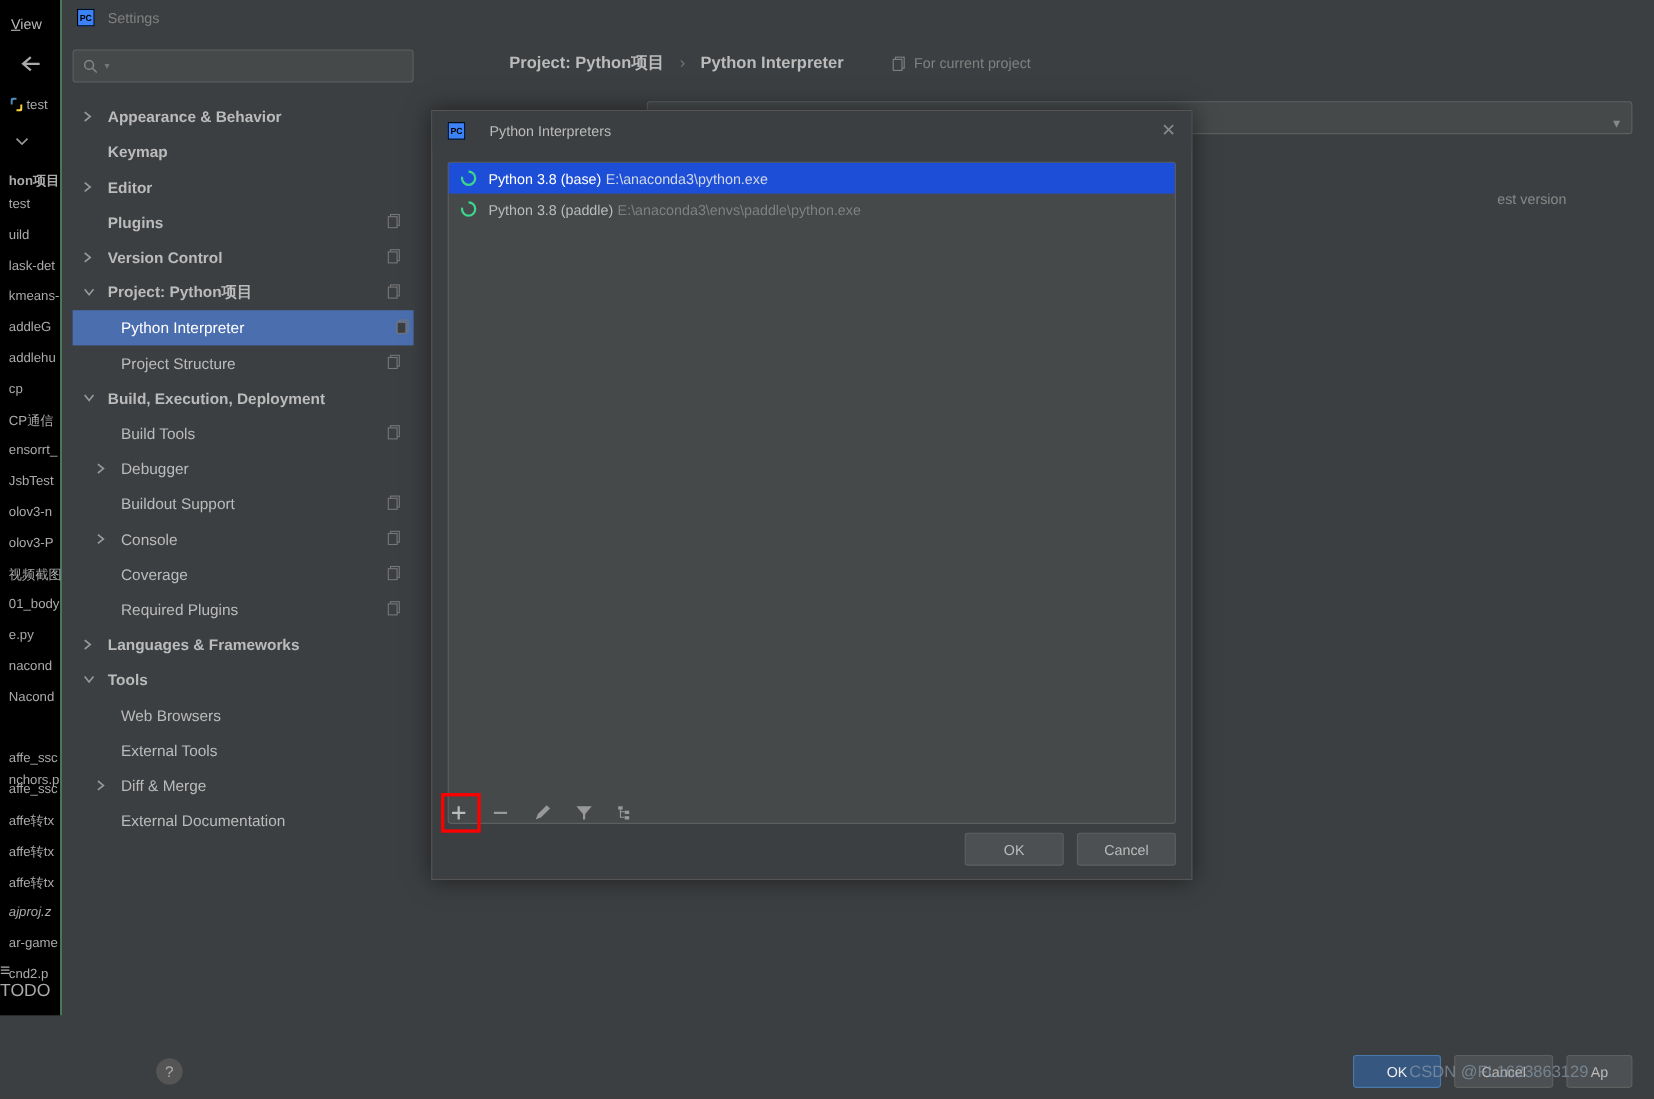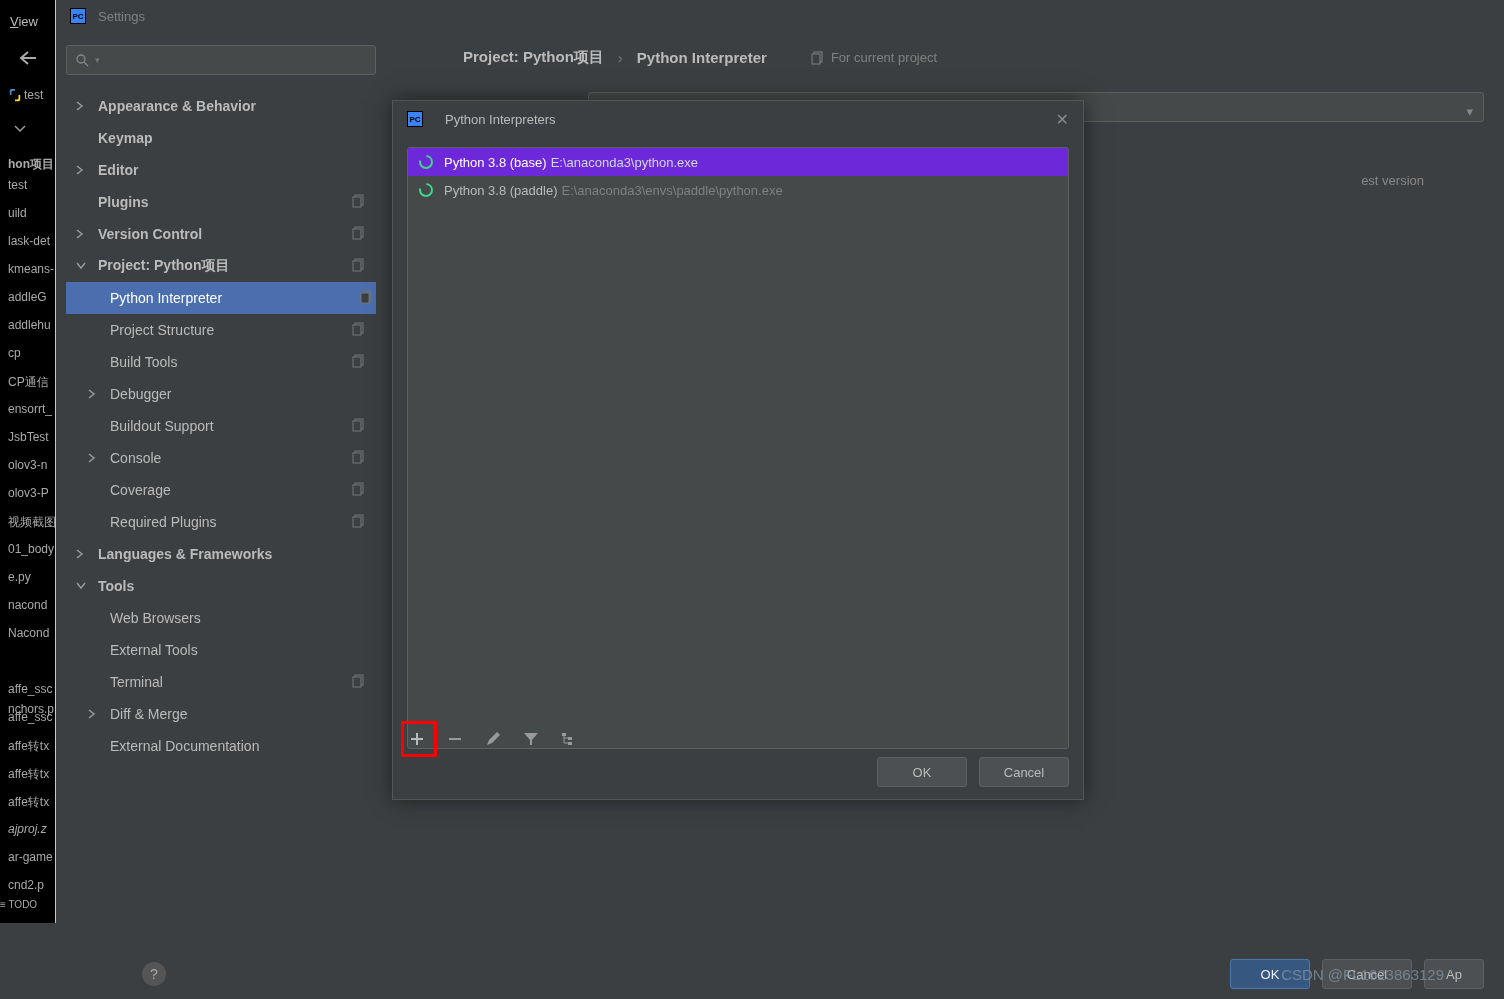--- a/index.html
+++ b/index.html
@@ -5,21 +5,21 @@
 * { margin: 0; padding: 0; box-sizing: border-box; font-family: "Segoe UI", Arial, sans-serif; }
 body { background: #3c3f41; color: #bbbbbb; font-size: 13px; width: 1504px; height: 999px; overflow: hidden; position: relative; }
 
 
 .proj-strip { position: absolute; left: 0; top: 0; width: 56px; height: 923px; background: #000000; border-right: 1px solid #86efac; }
 .menu-view { position: absolute; left: 10px; top: 14px; color: #bbb; font-size: 13px; }
 .menu-view u { text-decoration: underline; }
 .back-arrow { position: absolute; left: 18px; top: 50px; }
 .proj-file { position: absolute; left: 8px; font-size: 12px; color: #aaa; white-space: nowrap; overflow: hidden; width: 54px; }
 .proj-icon { width: 14px; height: 14px; display: inline-block; vertical-align: middle; }
-.todo-line { position: absolute; left: 0px; bottom: 13px; font-size: 10px; color: #aaa; }
+.todo-line { position: absolute; left: 0px; bottom: 13px; font-size: 16px; color: #aaa; }
 
 
 .settings-panel { position: absolute; left: 56px; top: 0; right: 0; bottom: 0; background: #3c3f41; }
 .settings-header { height: 32px; display: flex; align-items: center; padding-left: 14px; }
 .pc-icon { width: 16px; height: 16px; background: #3b82f6; border: 1px solid #000; display: inline-flex; align-items: center; justify-content: center; font-size: 8px; font-weight: bold; color: #000; margin-right: 12px; }
 .settings-title { color: #808080; font-size: 13px; }
 
 .settings-left { position: absolute; left: 10px; top: 45px; width: 310px; bottom: 50px; }
 .search-box { height: 30px; background: #45494a; border: 1px solid #5e6060; border-radius: 3px; display: flex; align-items: center; padding: 0 8px; margin-bottom: 15px; }
 .search-icon { color: #888; margin-right: 6px; }
@@ -44,21 +44,21 @@
 .latest-ver { position: absolute; right: 80px; top: 173px; color: #888; font-size: 13px; }
 
 
 .modal { position: absolute; left: 392px; top: 100px; width: 692px; height: 700px; background: #3c3f41; border: 1px solid #555; box-shadow: 0 0 20px rgba(0,0,0,0.5); }
 .modal-header { height: 36px; display: flex; align-items: center; padding: 0 14px; background: #3c3f41; }
 .modal-title { color: #bbb; font-size: 13px; margin-left: 10px; }
 .modal-close { margin-left: auto; color: #888; cursor: pointer; font-size: 16px; }
 
 .interp-list { position: absolute; left: 14px; right: 14px; top: 46px; height: 602px; background: #45494a; border: 1px solid #5e6060; border-radius: 3px; }
 .interp-row { height: 28px; display: flex; align-items: center; padding-left: 10px; font-size: 13px; }
-.interp-row.selected { background: #6d28d9; color: #fff; }
+.interp-row.selected { background: #1d4ed8; color: #fff; }
 .interp-row .py-icon { width: 16px; height: 16px; margin-right: 10px; }
 .interp-path { color: #808080; margin-left: 4px; }
 .interp-row.selected .interp-path { color: #d0d8e8; }
 
 .modal-toolbar { position: absolute; left: 14px; bottom: 50px; display: flex; gap: 18px; align-items: center; }
 .tb-btn { width: 20px; height: 20px; display: flex; align-items: center; justify-content: center; color: #999; cursor: pointer; }
 .tb-add-highlight { position: absolute; left: 8px; bottom: 42px; width: 36px; height: 36px; border: 3px solid #ff0000; pointer-events: none; }
 
 .modal-buttons { position: absolute; right: 14px; bottom: 12px; display: flex; gap: 12px; }
 .btn { min-width: 90px; height: 30px; background: #4c5052; border: 1px solid #5e6060; border-radius: 3px; color: #bbb; font-size: 13px; display: flex; align-items: center; justify-content: center; cursor: pointer; }
@@ -217,108 +217,107 @@
         </div>
         <div class="tree-item sub">
           <span>Project Structure</span>
           <span class="tree-badge">
             <svg width="14" height="14" viewBox="0 0 14 14">
               <rect x="3" y="1" width="8" height="10" stroke="#777" fill="none"></rect>
               <rect x="1" y="3" width="8" height="10" stroke="#777" fill="#3c3f41"></rect>
             </svg>
           </span>
         </div>
-        <div class="tree-item sub">
-          <span>Build Tools</span>
-          <span class="tree-badge">
-            <svg width="14" height="14" viewBox="0 0 14 14">
-              <rect x="3" y="1" width="8" height="10" stroke="#777" fill="none"></rect>
-              <rect x="1" y="3" width="8" height="10" stroke="#777" fill="#3c3f41"></rect>
-            </svg>
-          </span>
-        </div>
-        <div class="tree-item sub">
-          <span class="tree-chevron" style="margin-left:-22px; margin-right:8px;">
-            <svg width="8" height="10">
-              <path d="M1 1 L6 5 L1 9" stroke="#999" fill="none" stroke-width="1.5"></path>
-            </svg>
-          </span>
-          <span>Debugger</span>
-        </div>
-        <div class="tree-item sub">
-          <span>Buildout Support</span>
-          <span class="tree-badge">
-            <svg width="14" height="14" viewBox="0 0 14 14">
-              <rect x="3" y="1" width="8" height="10" stroke="#777" fill="none"></rect>
-              <rect x="1" y="3" width="8" height="10" stroke="#777" fill="#3c3f41"></rect>
-            </svg>
-          </span>
-        </div>
-        <div class="tree-item sub">
-          <span class="tree-chevron" style="margin-left:-22px; margin-right:8px;">
-            <svg width="8" height="10">
-              <path d="M1 1 L6 5 L1 9" stroke="#999" fill="none" stroke-width="1.5"></path>
-            </svg>
-          </span>
-          <span>Console</span>
-          <span class="tree-badge">
-            <svg width="14" height="14" viewBox="0 0 14 14">
-              <rect x="3" y="1" width="8" height="10" stroke="#777" fill="none"></rect>
-              <rect x="1" y="3" width="8" height="10" stroke="#777" fill="#3c3f41"></rect>
-            </svg>
-          </span>
-        </div>
-        <div class="tree-item sub">
-          <span>Coverage</span>
-          <span class="tree-badge">
-            <svg width="14" height="14" viewBox="0 0 14 14">
-              <rect x="3" y="1" width="8" height="10" stroke="#777" fill="none"></rect>
-              <rect x="1" y="3" width="8" height="10" stroke="#777" fill="#3c3f41"></rect>
-            </svg>
-          </span>
-        </div>
-        <div class="tree-item sub">
-          <span>Required Plugins</span>
-          <span class="tree-badge">
-            <svg width="14" height="14" viewBox="0 0 14 14">
-              <rect x="3" y="1" width="8" height="10" stroke="#777" fill="none"></rect>
-              <rect x="1" y="3" width="8" height="10" stroke="#777" fill="#3c3f41"></rect>
-            </svg>
-          </span>
-        </div>
-        <div class="tree-item top">
-          <span class="tree-chevron">
-            <svg width="8" height="10">
-              <path d="M1 1 L6 5 L1 9" stroke="#999" fill="none" stroke-width="1.5"></path>
-            </svg>
-          </span>
-          <span>Languages &amp; Frameworks</span>
-        </div>
         <div class="tree-item top">
           <span class="tree-chevron">
             <svg width="10" height="8">
               <path d="M1 1 L5 6 L9 1" stroke="#999" fill="none" stroke-width="1.5"></path>
             </svg>
           </span>
+          <span>Build, Execution, Deployment</span>
+        </div>
+        <div class="tree-item sub">
+          <span>Build Tools</span>
+          <span class="tree-badge">
+            <svg width="14" height="14" viewBox="0 0 14 14">
+              <rect x="3" y="1" width="8" height="10" stroke="#777" fill="none"></rect>
+              <rect x="1" y="3" width="8" height="10" stroke="#777" fill="#3c3f41"></rect>
+            </svg>
+          </span>
+        </div>
+        <div class="tree-item sub">
+          <span class="tree-chevron" style="margin-left:-22px; margin-right:8px;">
+            <svg width="8" height="10">
+              <path d="M1 1 L6 5 L1 9" stroke="#999" fill="none" stroke-width="1.5"></path>
+            </svg>
+          </span>
+          <span>Debugger</span>
+        </div>
+        <div class="tree-item sub">
+          <span>Buildout Support</span>
+          <span class="tree-badge">
+            <svg width="14" height="14" viewBox="0 0 14 14">
+              <rect x="3" y="1" width="8" height="10" stroke="#777" fill="none"></rect>
+              <rect x="1" y="3" width="8" height="10" stroke="#777" fill="#3c3f41"></rect>
+            </svg>
+          </span>
+        </div>
+        <div class="tree-item sub">
+          <span class="tree-chevron" style="margin-left:-22px; margin-right:8px;">
+            <svg width="8" height="10">
+              <path d="M1 1 L6 5 L1 9" stroke="#999" fill="none" stroke-width="1.5"></path>
+            </svg>
+          </span>
+          <span>Console</span>
+          <span class="tree-badge">
+            <svg width="14" height="14" viewBox="0 0 14 14">
+              <rect x="3" y="1" width="8" height="10" stroke="#777" fill="none"></rect>
+              <rect x="1" y="3" width="8" height="10" stroke="#777" fill="#3c3f41"></rect>
+            </svg>
+          </span>
+        </div>
+        <div class="tree-item sub">
+          <span>Coverage</span>
+          <span class="tree-badge">
+            <svg width="14" height="14" viewBox="0 0 14 14">
+              <rect x="3" y="1" width="8" height="10" stroke="#777" fill="none"></rect>
+              <rect x="1" y="3" width="8" height="10" stroke="#777" fill="#3c3f41"></rect>
+            </svg>
+          </span>
+        </div>
+        <div class="tree-item sub">
+          <span>Required Plugins</span>
+          <span class="tree-badge">
+            <svg width="14" height="14" viewBox="0 0 14 14">
+              <rect x="3" y="1" width="8" height="10" stroke="#777" fill="none"></rect>
+              <rect x="1" y="3" width="8" height="10" stroke="#777" fill="#3c3f41"></rect>
+            </svg>
+          </span>
+        </div>
+        <div class="tree-item top">
+          <span class="tree-chevron">
+            <svg width="8" height="10">
+              <path d="M1 1 L6 5 L1 9" stroke="#999" fill="none" stroke-width="1.5"></path>
+            </svg>
+          </span>
+          <span>Languages &amp; Frameworks</span>
+        </div>
+        <div class="tree-item top">
+          <span class="tree-chevron">
+            <svg width="10" height="8">
+              <path d="M1 1 L5 6 L9 1" stroke="#999" fill="none" stroke-width="1.5"></path>
+            </svg>
+          </span>
           <span>Tools</span>
         </div>
         <div class="tree-item sub">
           <span>Web Browsers</span>
         </div>
         <div class="tree-item sub">
           <span>External Tools</span>
-        </div>
-        <div class="tree-item sub">
-          <span>Terminal</span>
-          <span class="tree-badge">
-            <svg width="14" height="14" viewBox="0 0 14 14">
-              <rect x="3" y="1" width="8" height="10" stroke="#777" fill="none"></rect>
-              <rect x="1" y="3" width="8" height="10" stroke="#777" fill="#3c3f41"></rect>
-            </svg>
-          </span>
         </div>
         <div class="tree-item sub">
           <span class="tree-chevron" style="margin-left:-22px; margin-right:8px;">
             <svg width="8" height="10">
               <path d="M1 1 L6 5 L1 9" stroke="#999" fill="none" stroke-width="1.5"></path>
             </svg>
           </span>
           <span>Diff &amp; Merge</span>
         </div>
         <div class="tree-item sub">

